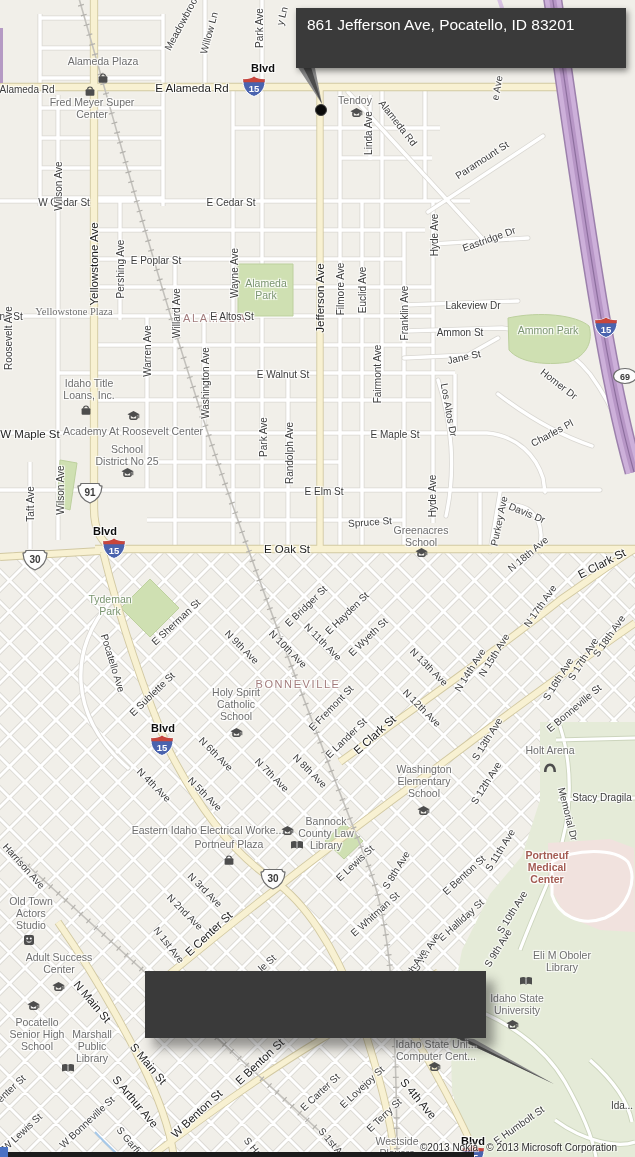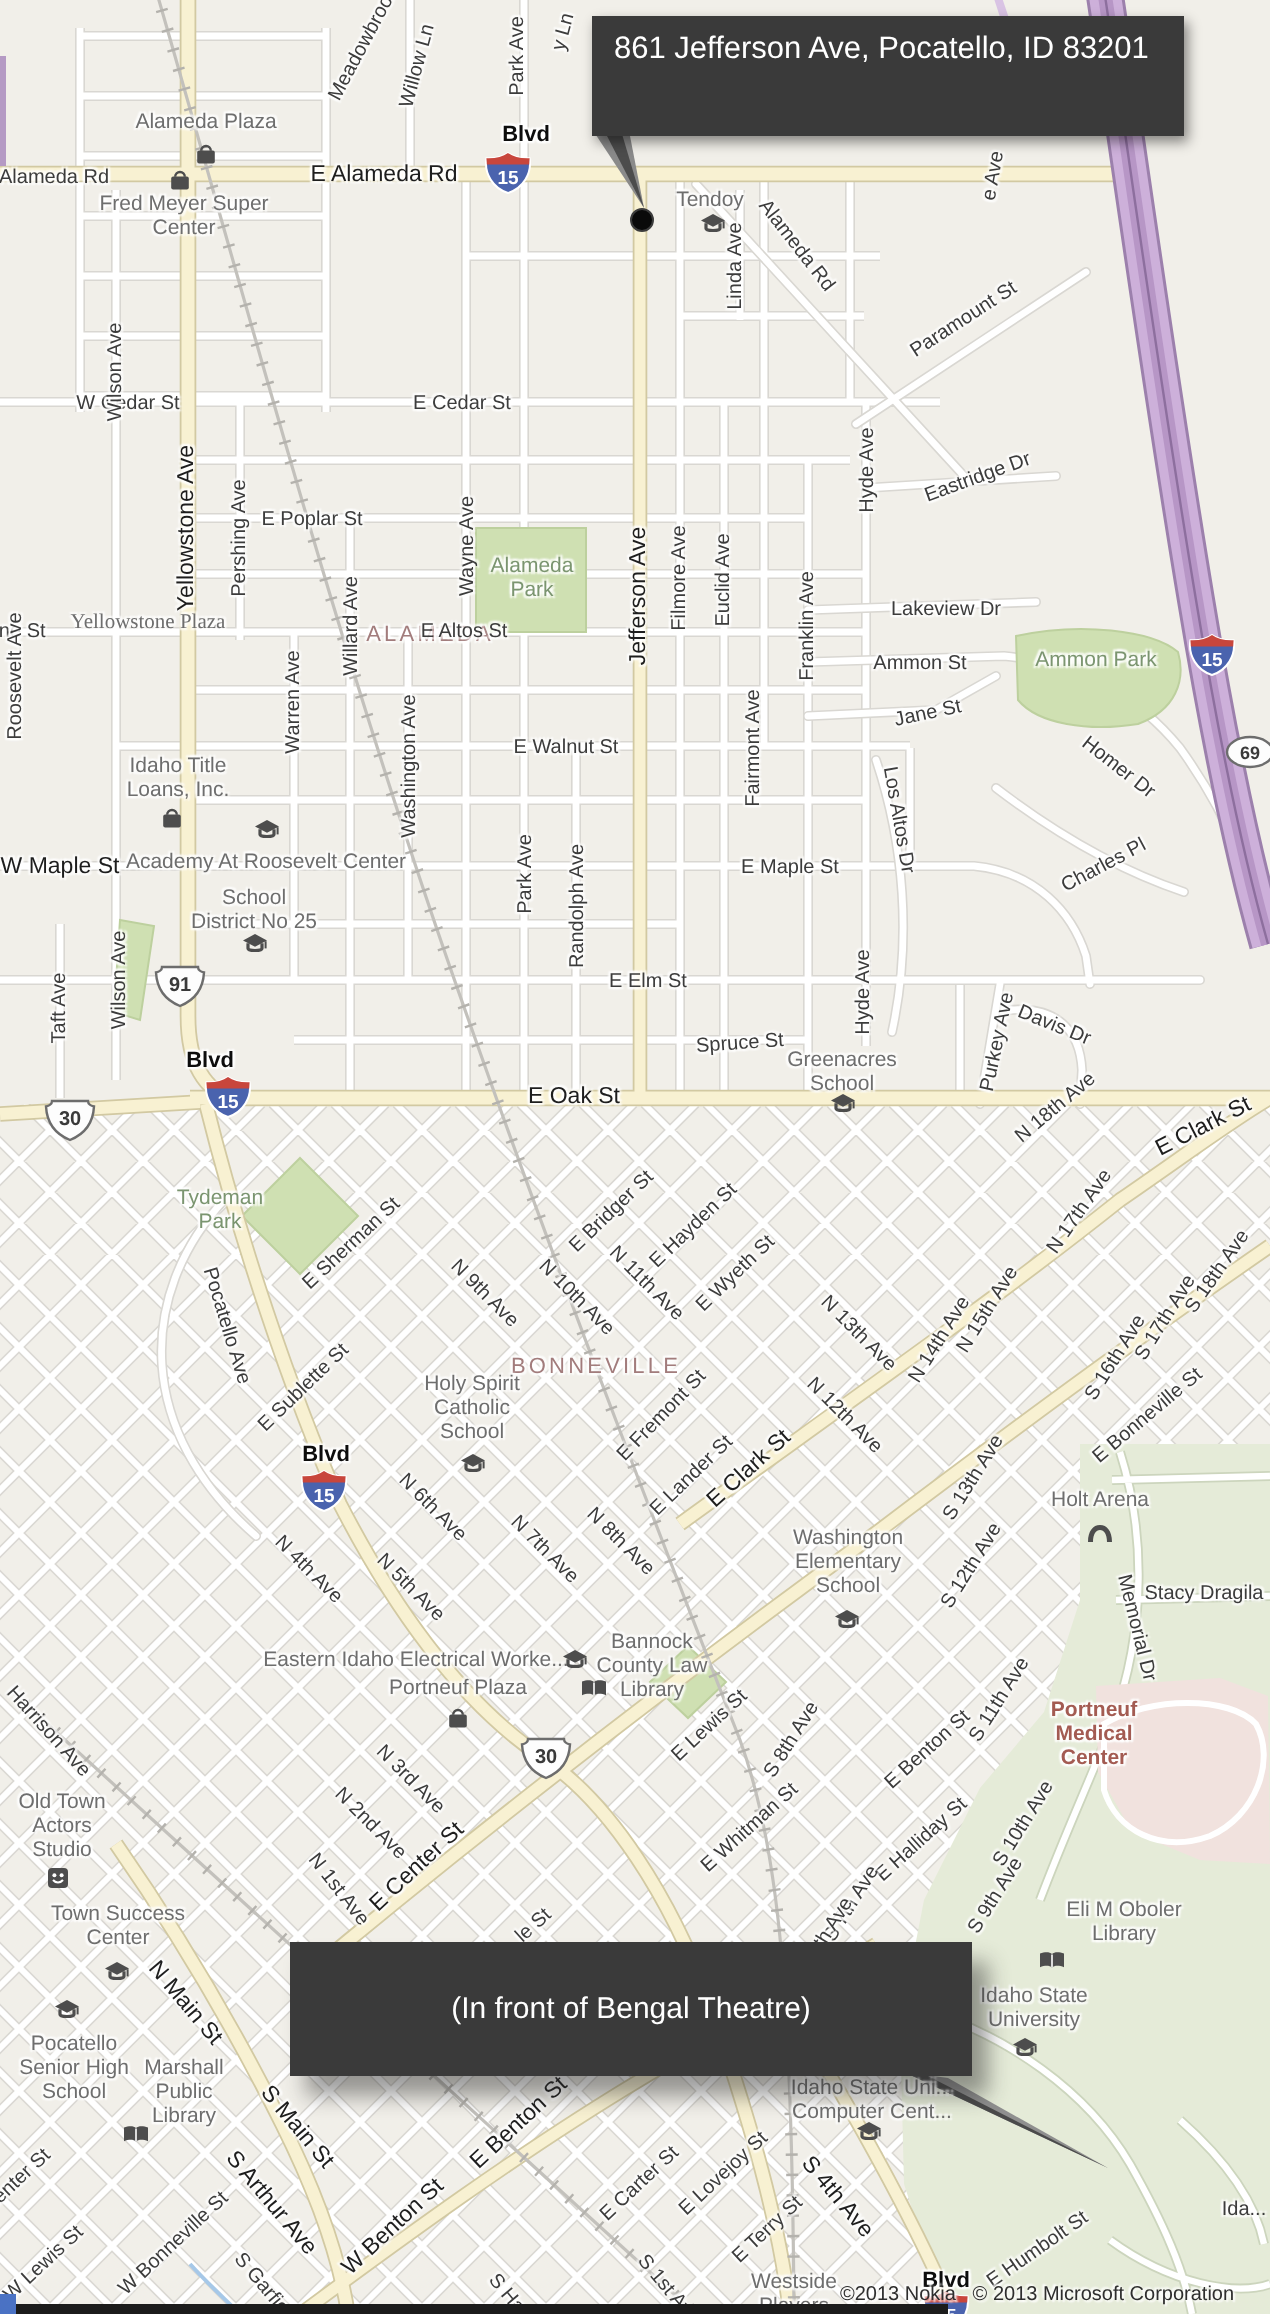--- a/index.html
+++ b/index.html
@@ -12,21 +12,21 @@
   .lbl.st{font-size:10px;}
   .lbl.road{font-size:11.5px;color:#1e1e1e;}
   .lbl.poi{font-size:10.5px;color:#6e6e6e;white-space:pre-line;text-align:center;line-height:12px;}
   .lbl.park{font-size:10.5px;color:#7b9570;white-space:pre-line;text-align:center;line-height:12px;}
   .lbl.district{font-size:11px;color:#a27c7c;letter-spacing:1.6px;}
   .lbl.med{font-size:10.5px;color:#a35b52;white-space:pre-line;text-align:center;line-height:12px;font-weight:bold;}
   .lbl.blvd{font-size:11px;color:#0d0d0d;font-weight:bold;}
   .shield,.micon{position:absolute;}
   .pin{position:absolute;width:10px;height:10px;border-radius:50%;background:#0a0a0a;
        border:1px solid #3c3c3c;cursor:pointer;}
-  .tipbox{position:absolute;left:296px;top:8px;width:296px;height:60px;background:#3a3a3a;
+  .tipbox{position:absolute;left:296px;top:8px;width:330px;height:60px;background:#3a3a3a;
        box-shadow:2px 3px 6px rgba(0,0,0,.45);color:#fff;z-index:30;}
   .tipbox .title{padding:8px 0 0 11px;font-size:15.5px;}
   .tipbox .links{display:flex;gap:16px;padding:7px 0 0 11px;font-size:11.5px;}
   .tipbox .links span{cursor:pointer;}
   .callout{position:absolute;left:145px;top:971px;width:341px;height:67px;background:#3a3a3a;
        color:#fff;z-index:25;display:flex;flex-direction:column;justify-content:center;
        text-align:center;font-size:15px;line-height:21px;box-shadow:8px 10px 10px rgba(40,40,40,.45);}
   .attrib{position:absolute;left:420px;top:1142px;font-size:10px;color:#2e2e2e;z-index:26;
        text-shadow:0 0 2px #fff,1px 1px 1px #fff,-1px -1px 1px #fff;white-space:pre;}
   .botbar{position:absolute;left:0;top:1152px;width:474px;height:5px;background:#1c1c1c;z-index:27;}
@@ -231,21 +231,21 @@
       <div class="lbl st" style="left: 185px; top: 912px; transform: translate(-50%, -50%) rotate(45deg);">N 2nd Ave</div>
       <div class="lbl st" style="left: 169px; top: 945px; transform: translate(-50%, -50%) rotate(52deg);">N 1st Ave</div>
       <div class="lbl st" style="left: 375px; top: 914px; transform: translate(-50%, -50%) rotate(-42deg);">E Whitman St</div>
       <div class="lbl st" style="left: 464px; top: 875px; transform: translate(-50%, -50%) rotate(-42deg);">E Benton St</div>
       <div class="lbl st" style="left: 461px; top: 920px; transform: translate(-50%, -50%) rotate(-42deg);">E Halliday St</div>
       <div class="lbl st" style="left: 512px; top: 912px; transform: translate(-50%, -50%) rotate(-58deg);">S 10th Ave</div>
       <div class="lbl st" style="left: 498px; top: 948px; transform: translate(-50%, -50%) rotate(-58deg);">S 9th Ave</div>
       <div class="lbl st" style="left: 426px; top: 952px; transform: translate(-50%, -50%) rotate(-58deg);">S 7th Ave</div>
       <div class="lbl st" style="left: 413px; top: 968px; transform: translate(-50%, -50%) rotate(-58deg);">S 6th Ave</div>
       <div class="lbl st" style="left: 267px; top: 963px; transform: translate(-50%, -50%) rotate(-42deg);">le St</div>
-      <div class="lbl poi" style="left: 59px; top: 963px; transform: translate(-50%, -50%) rotate(0deg);">Town Success
+      <div class="lbl poi" style="left: 59px; top: 963px; transform: translate(-50%, -50%) rotate(0deg);">Adult Success
 Center</div>
       <div class="lbl road" style="left: 92px; top: 1002px; transform: translate(-50%, -50%) rotate(50deg);">N Main St</div>
       <div class="lbl poi" style="left: 562px; top: 961px; transform: translate(-50%, -50%) rotate(0deg);">Eli M Oboler
 Library</div>
       <div class="lbl poi" style="left: 517px; top: 1004px; transform: translate(-50%, -50%) rotate(0deg);">Idaho State
 University</div>
       <div class="lbl poi" style="left: 37px; top: 1034px; transform: translate(-50%, -50%) rotate(0deg);">Pocatello
 Senior High
 School</div>
       <div class="lbl poi" style="left: 92px; top: 1046px; transform: translate(-50%, -50%) rotate(0deg);">Marshall
@@ -407,19 +407,18 @@
         </svg></div>
     </div>
 
   <div class="pin" style="left:315px;top:104px;"></div>
 
   <div class="tipbox">
     <div class="title">861 Jefferson Ave, Pocatello, ID 83201</div>
   </div>
 
   <div class="callout">
-    <div>(In front of Bengal Theatre)</div>
   </div>
 
   <div class="attrib">©2013 Nokia   © 2013 Microsoft Corporation</div>
   <div class="botbar"></div>
   <div class="bluecorner"></div>
 </div>
 
 </body></html>

